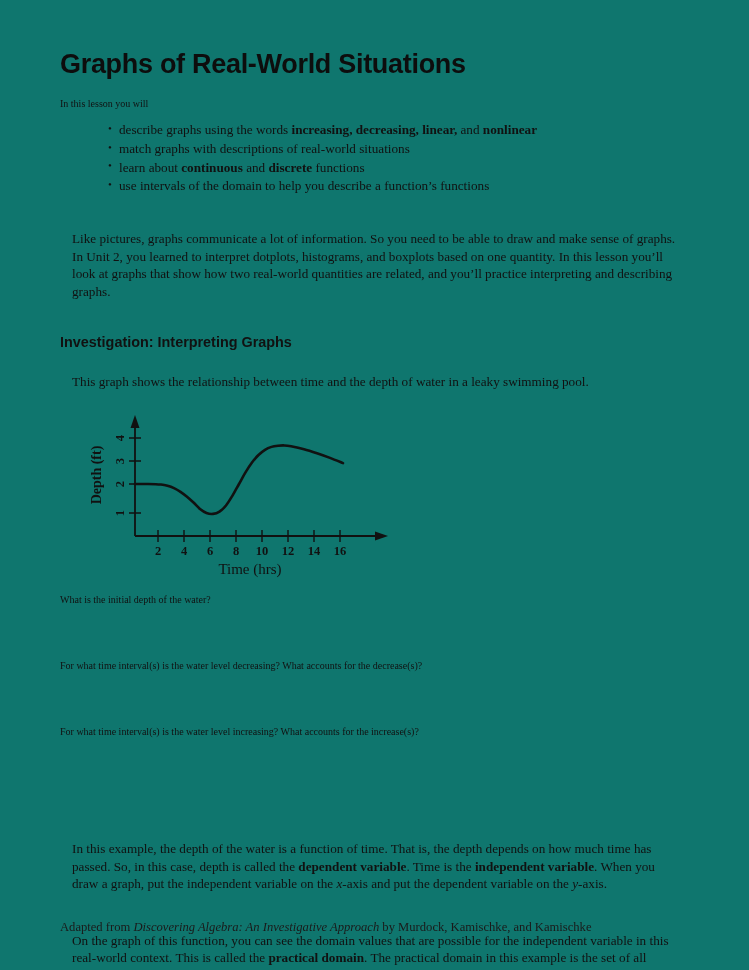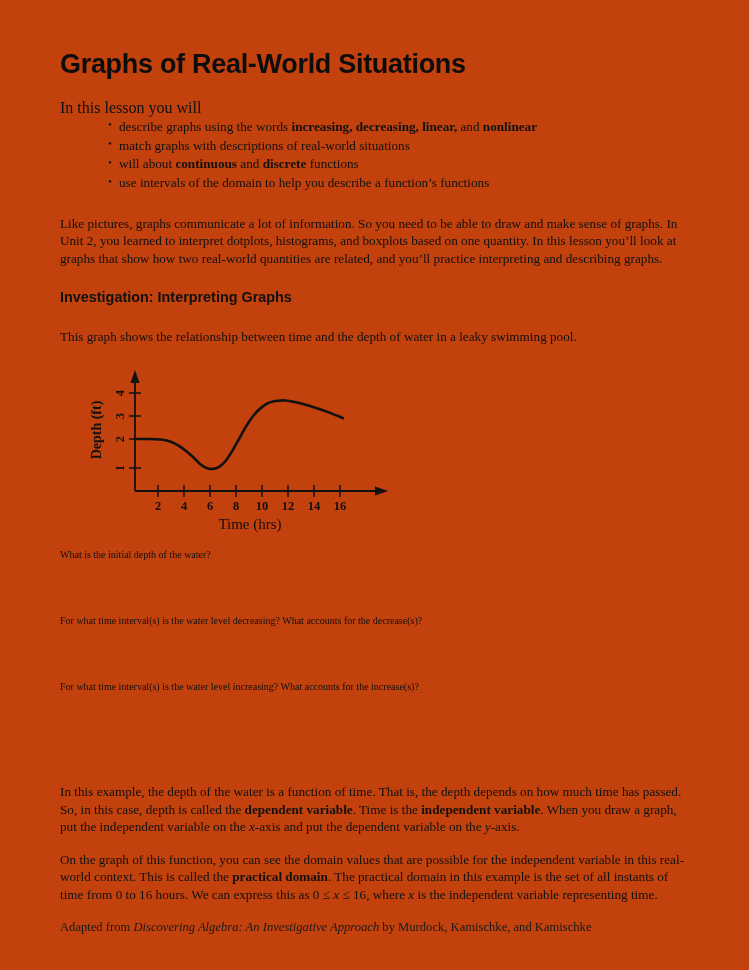--- a/index.html
+++ b/index.html
@@ -4,21 +4,21 @@
 <style>
   html, body {
     margin: 0;
     padding: 0;
     background: #ffffff;
   }
   .page {
     position: relative;
     width: 749px;
     height: 970px;
-    background: #c2410c;
+    background: #0f766e;
     overflow: hidden;
     font-family: "Liberation Serif", "DejaVu Serif", serif;
     color: #111111;
   }
   .content {
     position: absolute;
     left: 60px;
     top: 50px;
     width: 630px;
   }
@@ -27,23 +27,23 @@
     font-family: "Liberation Sans", "DejaVu Sans", sans-serif;
     font-weight: bold;
     font-size: 27px;
     letter-spacing: -0.3px;
     color: #0d0d0d;
     margin: 0 0 18px 0;
     line-height: 1.1;
   }
 
   .lead-line {
-    font-size: 16px;
+    font-size: 10px;
     line-height: 1.26;
-    margin: 0 0 0 0;
+    margin: 0 0 11px 0;
   }
 
   ul.objectives {
     list-style: none;
     margin: 0 0 0 0;
     padding: 0 0 0 48px;
   }
   ul.objectives li {
     font-size: 13.2px;
     line-height: 1.42;
@@ -56,21 +56,21 @@
     position: absolute;
     left: 0;
     top: -0.5px;
     font-size: 11px;
   }
 
   .body-para {
     font-size: 13.2px;
     line-height: 1.33;
     text-align: left;
-    margin: 0;
+    margin: 12px;
   }
   .gap-lg { height: 22px; }
   .gap-md { height: 15px; }
 
   .section-head {
     font-family: "Liberation Sans", "DejaVu Sans", sans-serif;
     font-weight: bold;
     font-size: 14.4px;
     color: #111111;
     margin: 0 0 23px 0;
@@ -111,21 +111,21 @@
 
   <div class="content">
 
     <h1 class="doc-title">Graphs of Real-World Situations</h1>
 
     <p class="lead-line">In this lesson you will</p>
 
     <ul class="objectives">
       <li><span>describe graphs using the words </span><b>increasing, decreasing, linear,</b><span> and </span><b>nonlinear</b><span></span></li>
       <li><span>match graphs with descriptions of real-world situations</span><b></b><span></span><b></b><span></span></li>
-      <li><span>will about </span><b>continuous</b><span> and </span><b>discrete</b><span> functions</span></li>
+      <li><span>learn about </span><b>continuous</b><span> and </span><b>discrete</b><span> functions</span></li>
       <li><span>use intervals of the domain to help you describe a function’s functions</span><b></b><span></span><b></b><span></span></li>
     </ul>
 
     <div class="gap-lg"></div>
 
     <p class="body-para">Like pictures, graphs communicate a lot of information.  So you need to be able to draw and make sense of graphs.  In Unit 2, you learned to interpret dotplots, histograms, and boxplots based on one quantity.  In this lesson you’ll look at graphs that show how two real-world quantities are related, and you’ll practice interpreting and describing graphs.</p>
 
     <div class="gap-lg"></div>
 
     <h2 class="section-head">Investigation:  Interpreting Graphs</h2>

